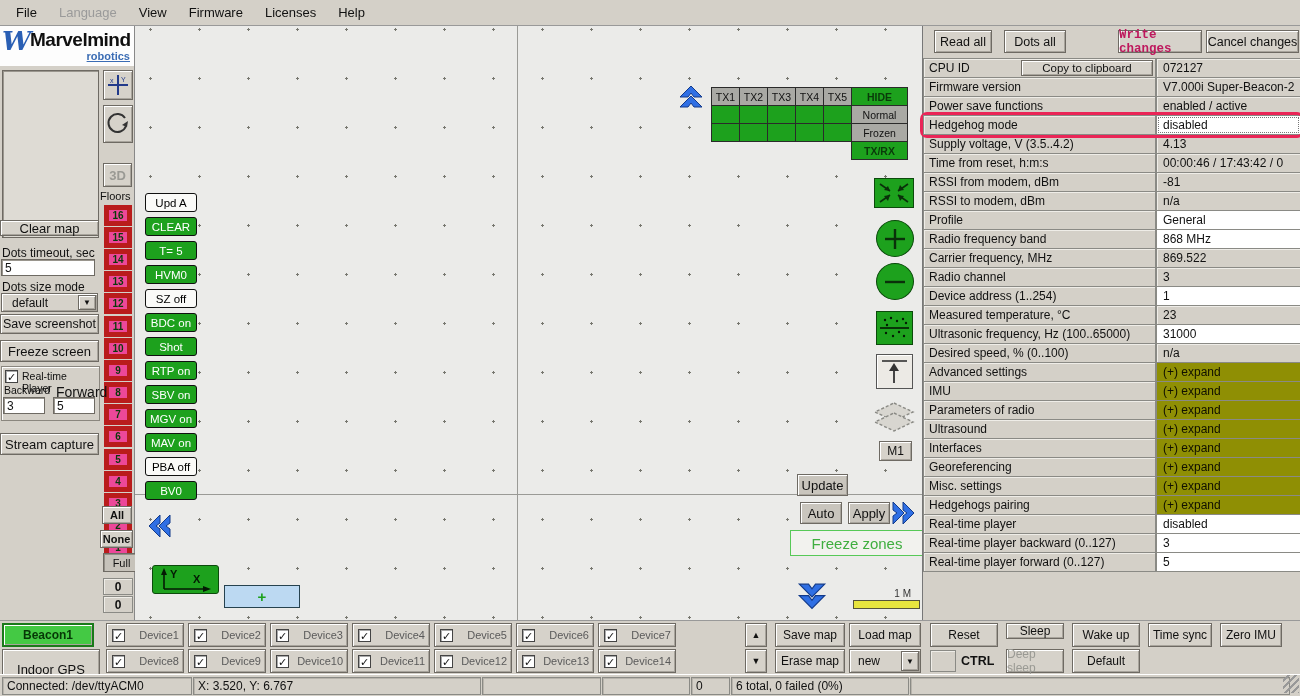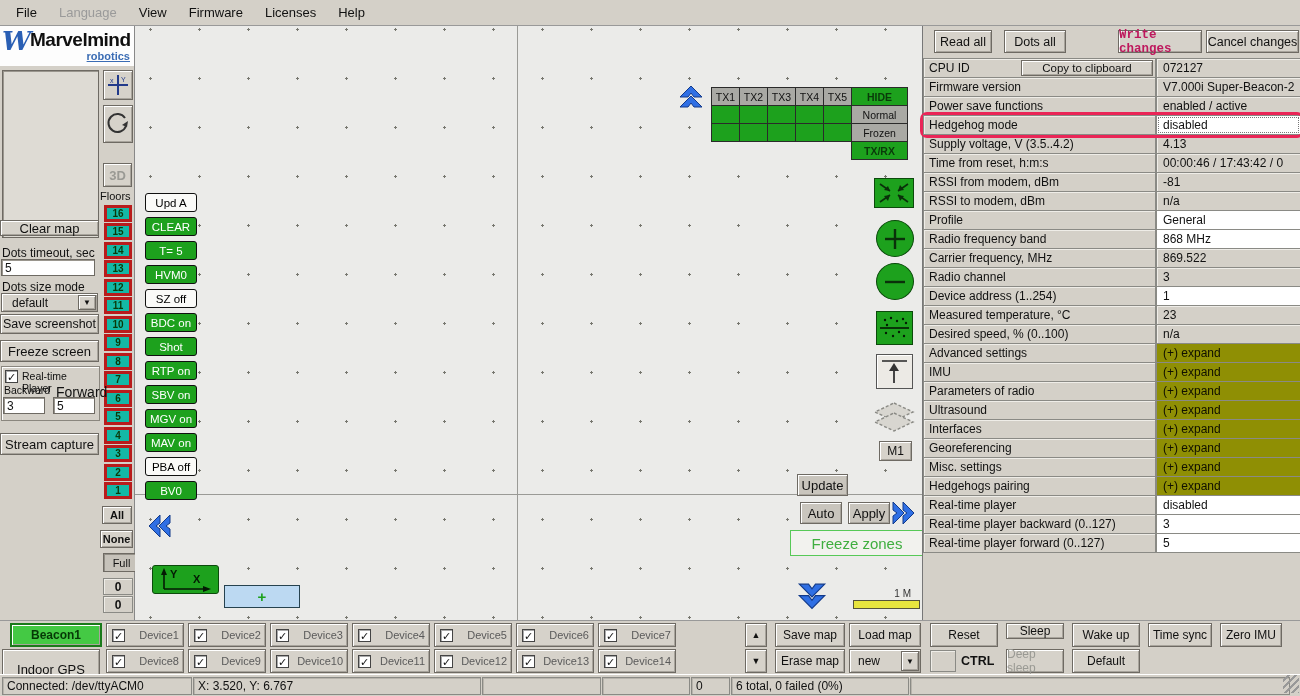--- a/index.html
+++ b/index.html
@@ -23,21 +23,21 @@
   
   #sidebar{left:0;top:26px;width:135px;height:594px;background:#d4d0c8;border-right:1px solid #888;box-sizing:border-box;}
   #logo-area{left:0;top:0;width:134px;height:40px;background:#fdfdfd;}
   #logo-w{left:2px;top:0;font:italic bold 26px "DejaVu Serif",serif;color:#2a5fb4;}
   #logo-brand{left:30px;top:3px;font-weight:bold;font-size:19px;color:#101010;letter-spacing:-0.5px;}
   #logo-sub{left:0;top:24px;width:130px;text-align:right;font-weight:bold;font-size:11px;color:#3a6cb4;text-decoration:underline;}
   .small-label{font-size:11px;color:#111;}
   .grp{border:1px solid #8a867e;box-shadow:inset 1px 1px 0 #fff;}
   
   #floors-col{display:flex;flex-direction:column;}
-  .floor-btn{flex:1;margin:0.6px 0;background:#14b8a6;border:3px solid #b91c1c;
+  .floor-btn{flex:1;margin:0.6px 0;background:#ec4899;border:5px solid #b91c1c;
              color:#0a3a0a;font-size:10px;font-weight:bold;display:flex;align-items:center;justify-content:center;}
   
   #map{left:135px;top:26px;width:787px;height:594px;background:#ebebe9;
        background-image:radial-gradient(circle,#77776f 1px,transparent 1.3px);
        background-size:49px 49px;background-position:40px 28px;box-sizing:border-box;}
   #crosshair-v{left:382px;top:0;width:1px;height:594px;background:#9a9a96;}
   #crosshair-h{left:0;top:468px;width:787px;height:1px;background:#9a9a96;}
   .mapbtn{width:52px;height:19px;border-radius:3px;border:1.5px solid #101010;
           display:flex;align-items:center;justify-content:center;font-size:11.5px;box-sizing:border-box;}
   .mapbtn.green{background:#1da11d;color:#fff;}
@@ -387,20 +387,24 @@
       </div>
       <div class="prop-row">
         <div class="prop-label">Device address (1..254)</div>
         <div class="prop-value bg-white">1</div>
       </div>
       <div class="prop-row">
         <div class="prop-label">Measured temperature, °C</div>
         <div class="prop-value bg-plain">23</div>
       </div>
       <div class="prop-row">
+        <div class="prop-label">Ultrasonic frequency, Hz (100..65000)</div>
+        <div class="prop-value bg-white">31000</div>
+      </div>
+      <div class="prop-row">
         <div class="prop-label">Desired speed, % (0..100)</div>
         <div class="prop-value bg-plain">n/a</div>
       </div>
       <div class="prop-row">
         <div class="prop-label">Advanced settings</div>
         <div class="prop-value bg-olive">(+) expand</div>
       </div>
       <div class="prop-row">
         <div class="prop-label">IMU</div>
         <div class="prop-value bg-olive">(+) expand</div>
@@ -438,21 +442,21 @@
         <div class="prop-value bg-white">3</div>
       </div>
       <div class="prop-row">
         <div class="prop-label">Real-time player forward (0..127)</div>
         <div class="prop-value bg-white">5</div>
       </div>
     </div>
 </div>
 
 <div id="devicebar" class="abs">
-  <div id="beacon-tab" class="abs btn" style="left:10px;top:2px;width:92px;height:24px;">Beacon1</div>
+  <div id="beacon-tab" class="abs btn" style="left:2px;top:2px;width:92px;height:24px;">Beacon1</div>
   <div class="abs btn" style="left:2px;top:28px;width:98px;height:40px;font-size:13px;">Indoor GPS</div>
 
   <div class="abs" id="dev-row1" style="left:106px;top:2px;display:flex;gap:4px;">
       <div class="btn devbtn">Device1<div class="cb">✓</div></div>
       <div class="btn devbtn">Device2<div class="cb">✓</div></div>
       <div class="btn devbtn">Device3<div class="cb">✓</div></div>
       <div class="btn devbtn">Device4<div class="cb">✓</div></div>
       <div class="btn devbtn">Device5<div class="cb">✓</div></div>
       <div class="btn devbtn">Device6<div class="cb">✓</div></div>
       <div class="btn devbtn">Device7<div class="cb">✓</div></div>

